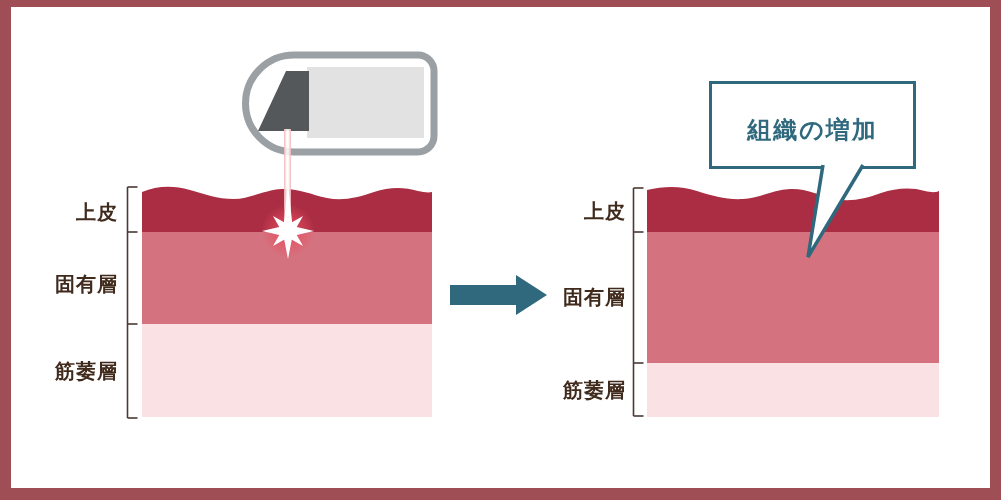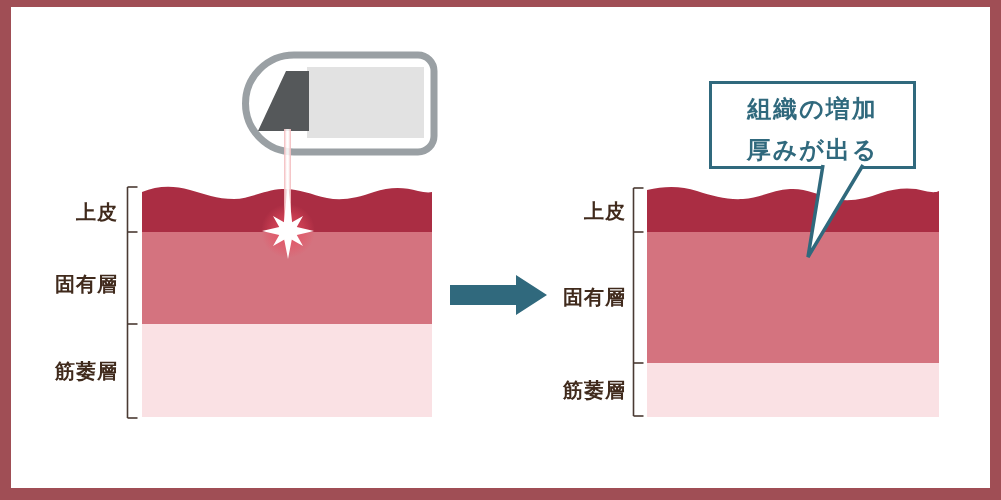--- a/index.html
+++ b/index.html
@@ -108,21 +108,20 @@
         <line x1="1.5" y1="229" x2="11.5" y2="229"></line>
       </g>
     </svg>
 
     <div class="layer-label" style="left:530px;top:197px;">上皮</div>
     <div class="layer-label" style="left:530px;top:283px;">固有層</div>
     <div class="layer-label" style="left:530px;top:376px;">筋萎層</div>
 
     <div class="callout-bubble">
       <span class="callout-line">組織の増加</span>
-      <span class="callout-line">厚みが出る</span>
     </div>
 
     <svg class="abs" style="left:790px;top:162px;z-index:5;" width="85" height="100" viewBox="0 0 85 100">
       <path d="M73,3 L18,95 L33,3" fill="#ffffff" stroke="#30697d" stroke-width="3.5" stroke-linejoin="miter"></path>
     </svg>
   </div>
 
   <div class="frame"></div>
 </div>
 

